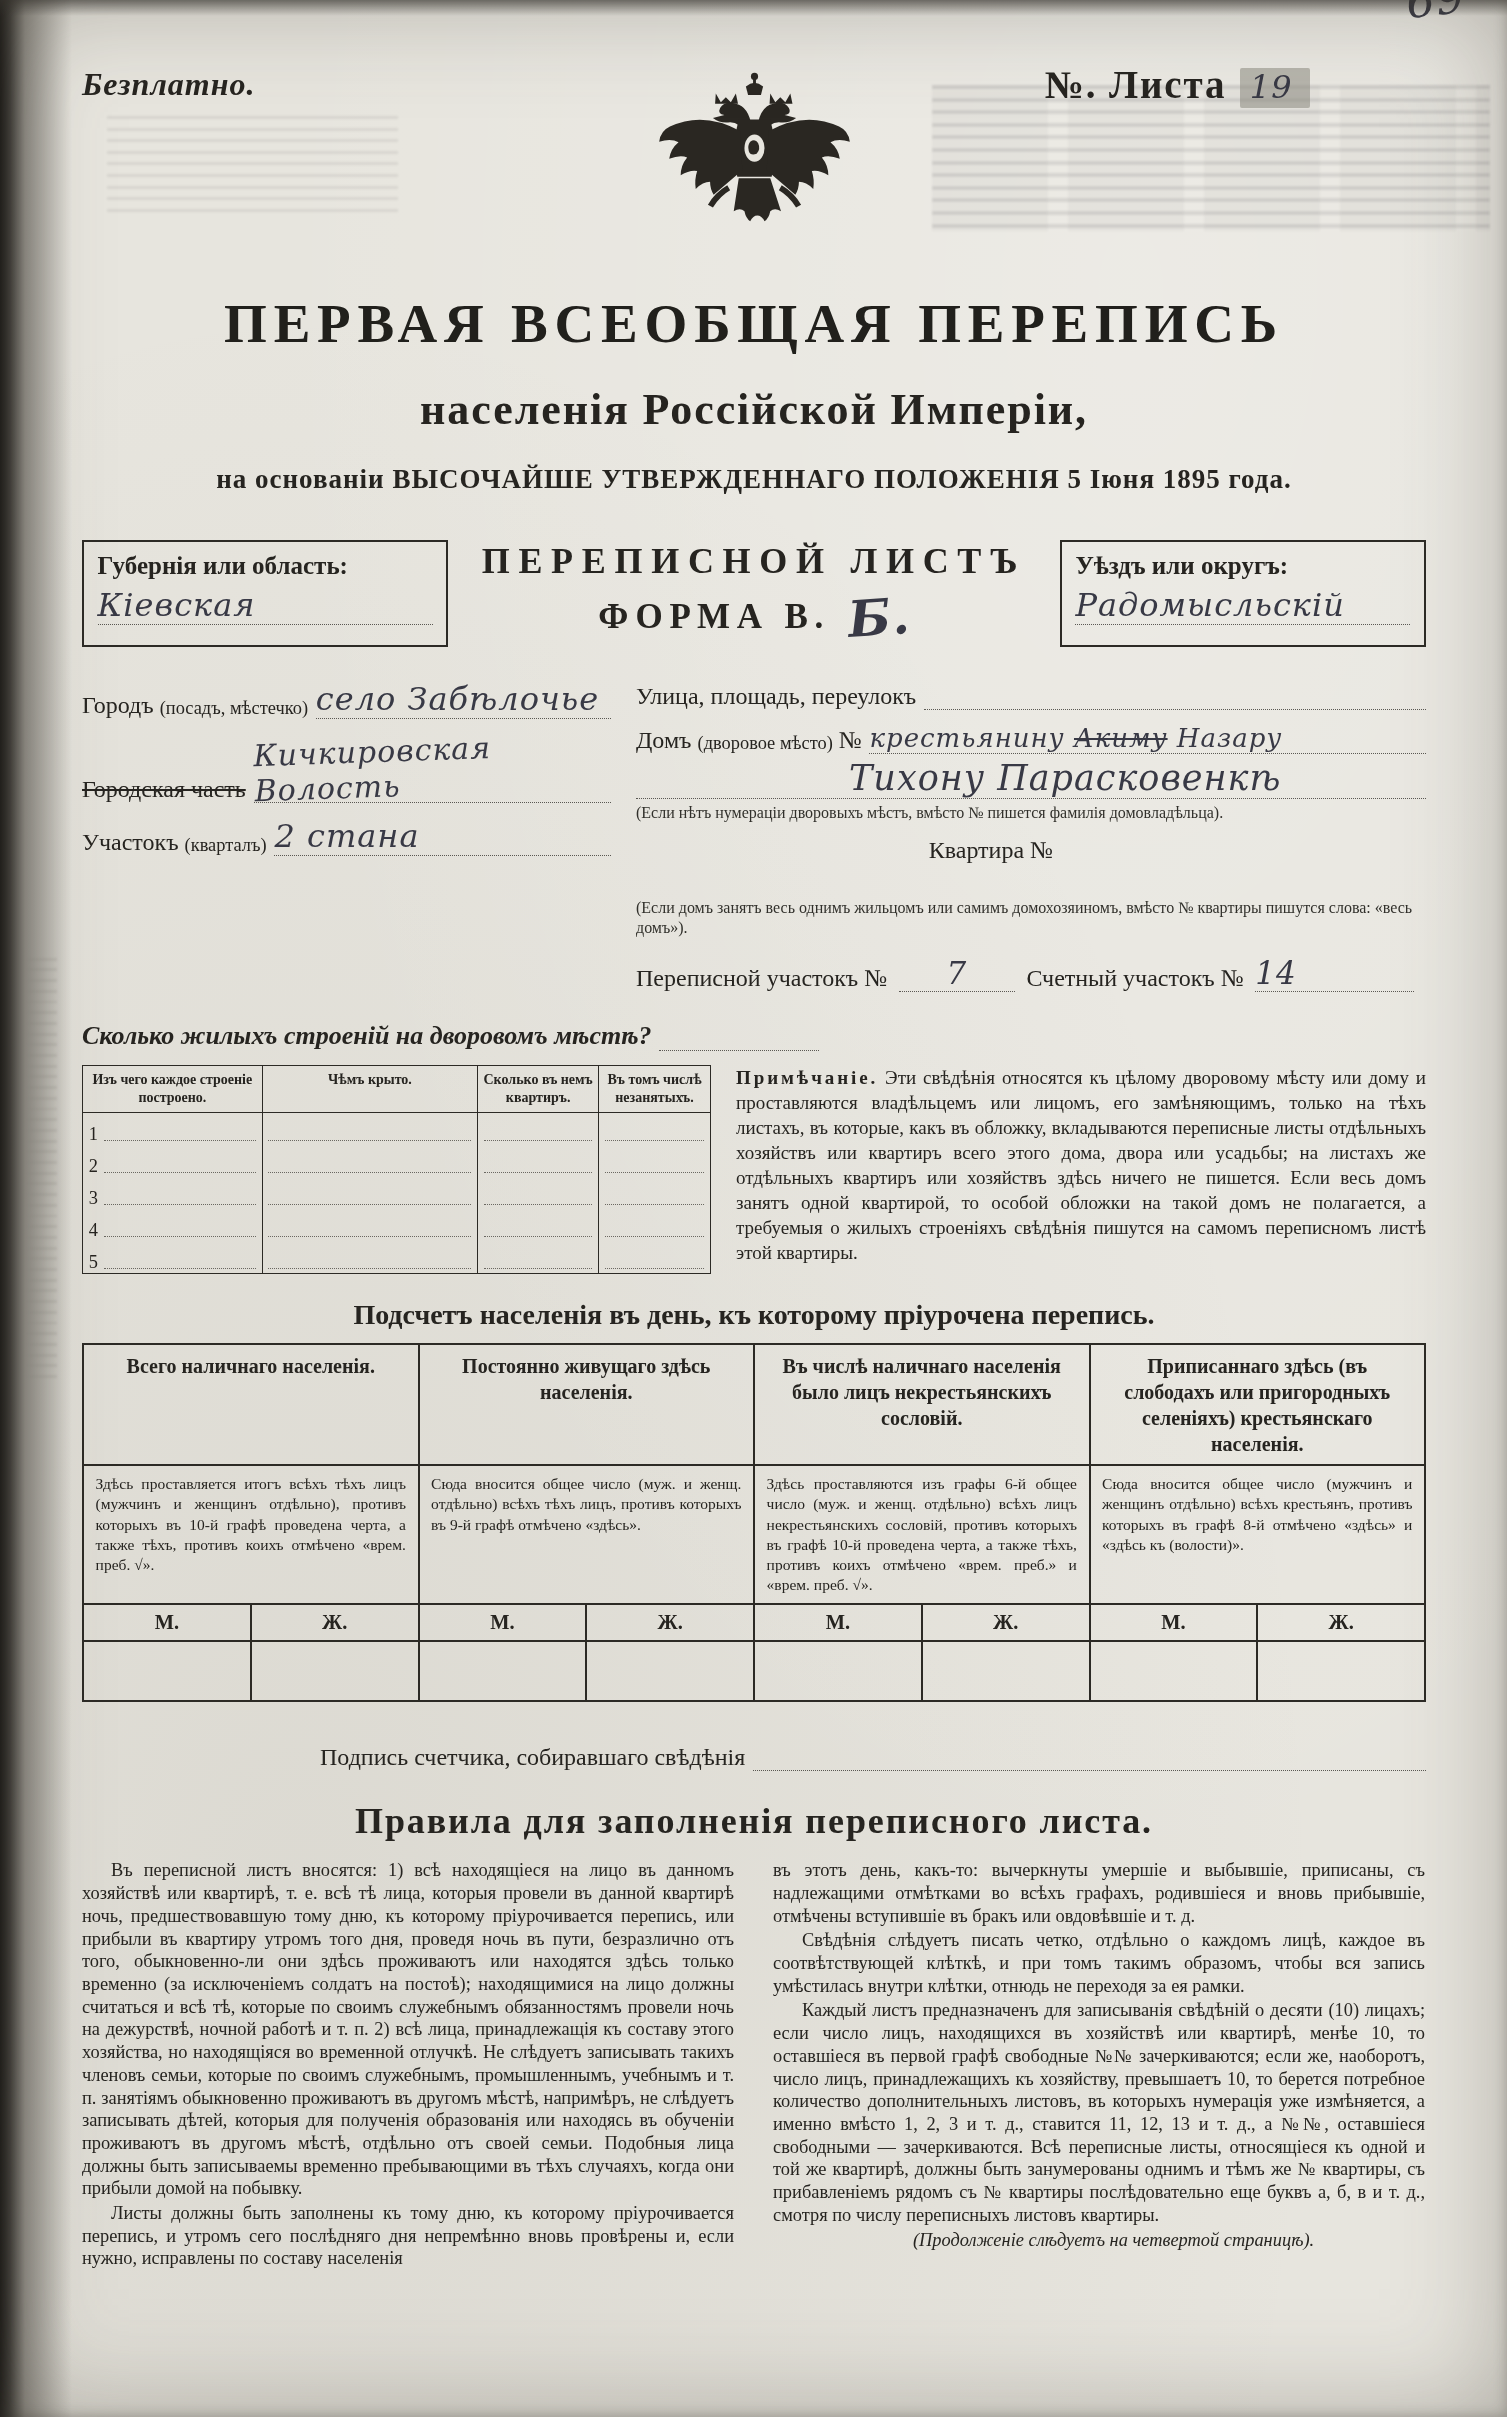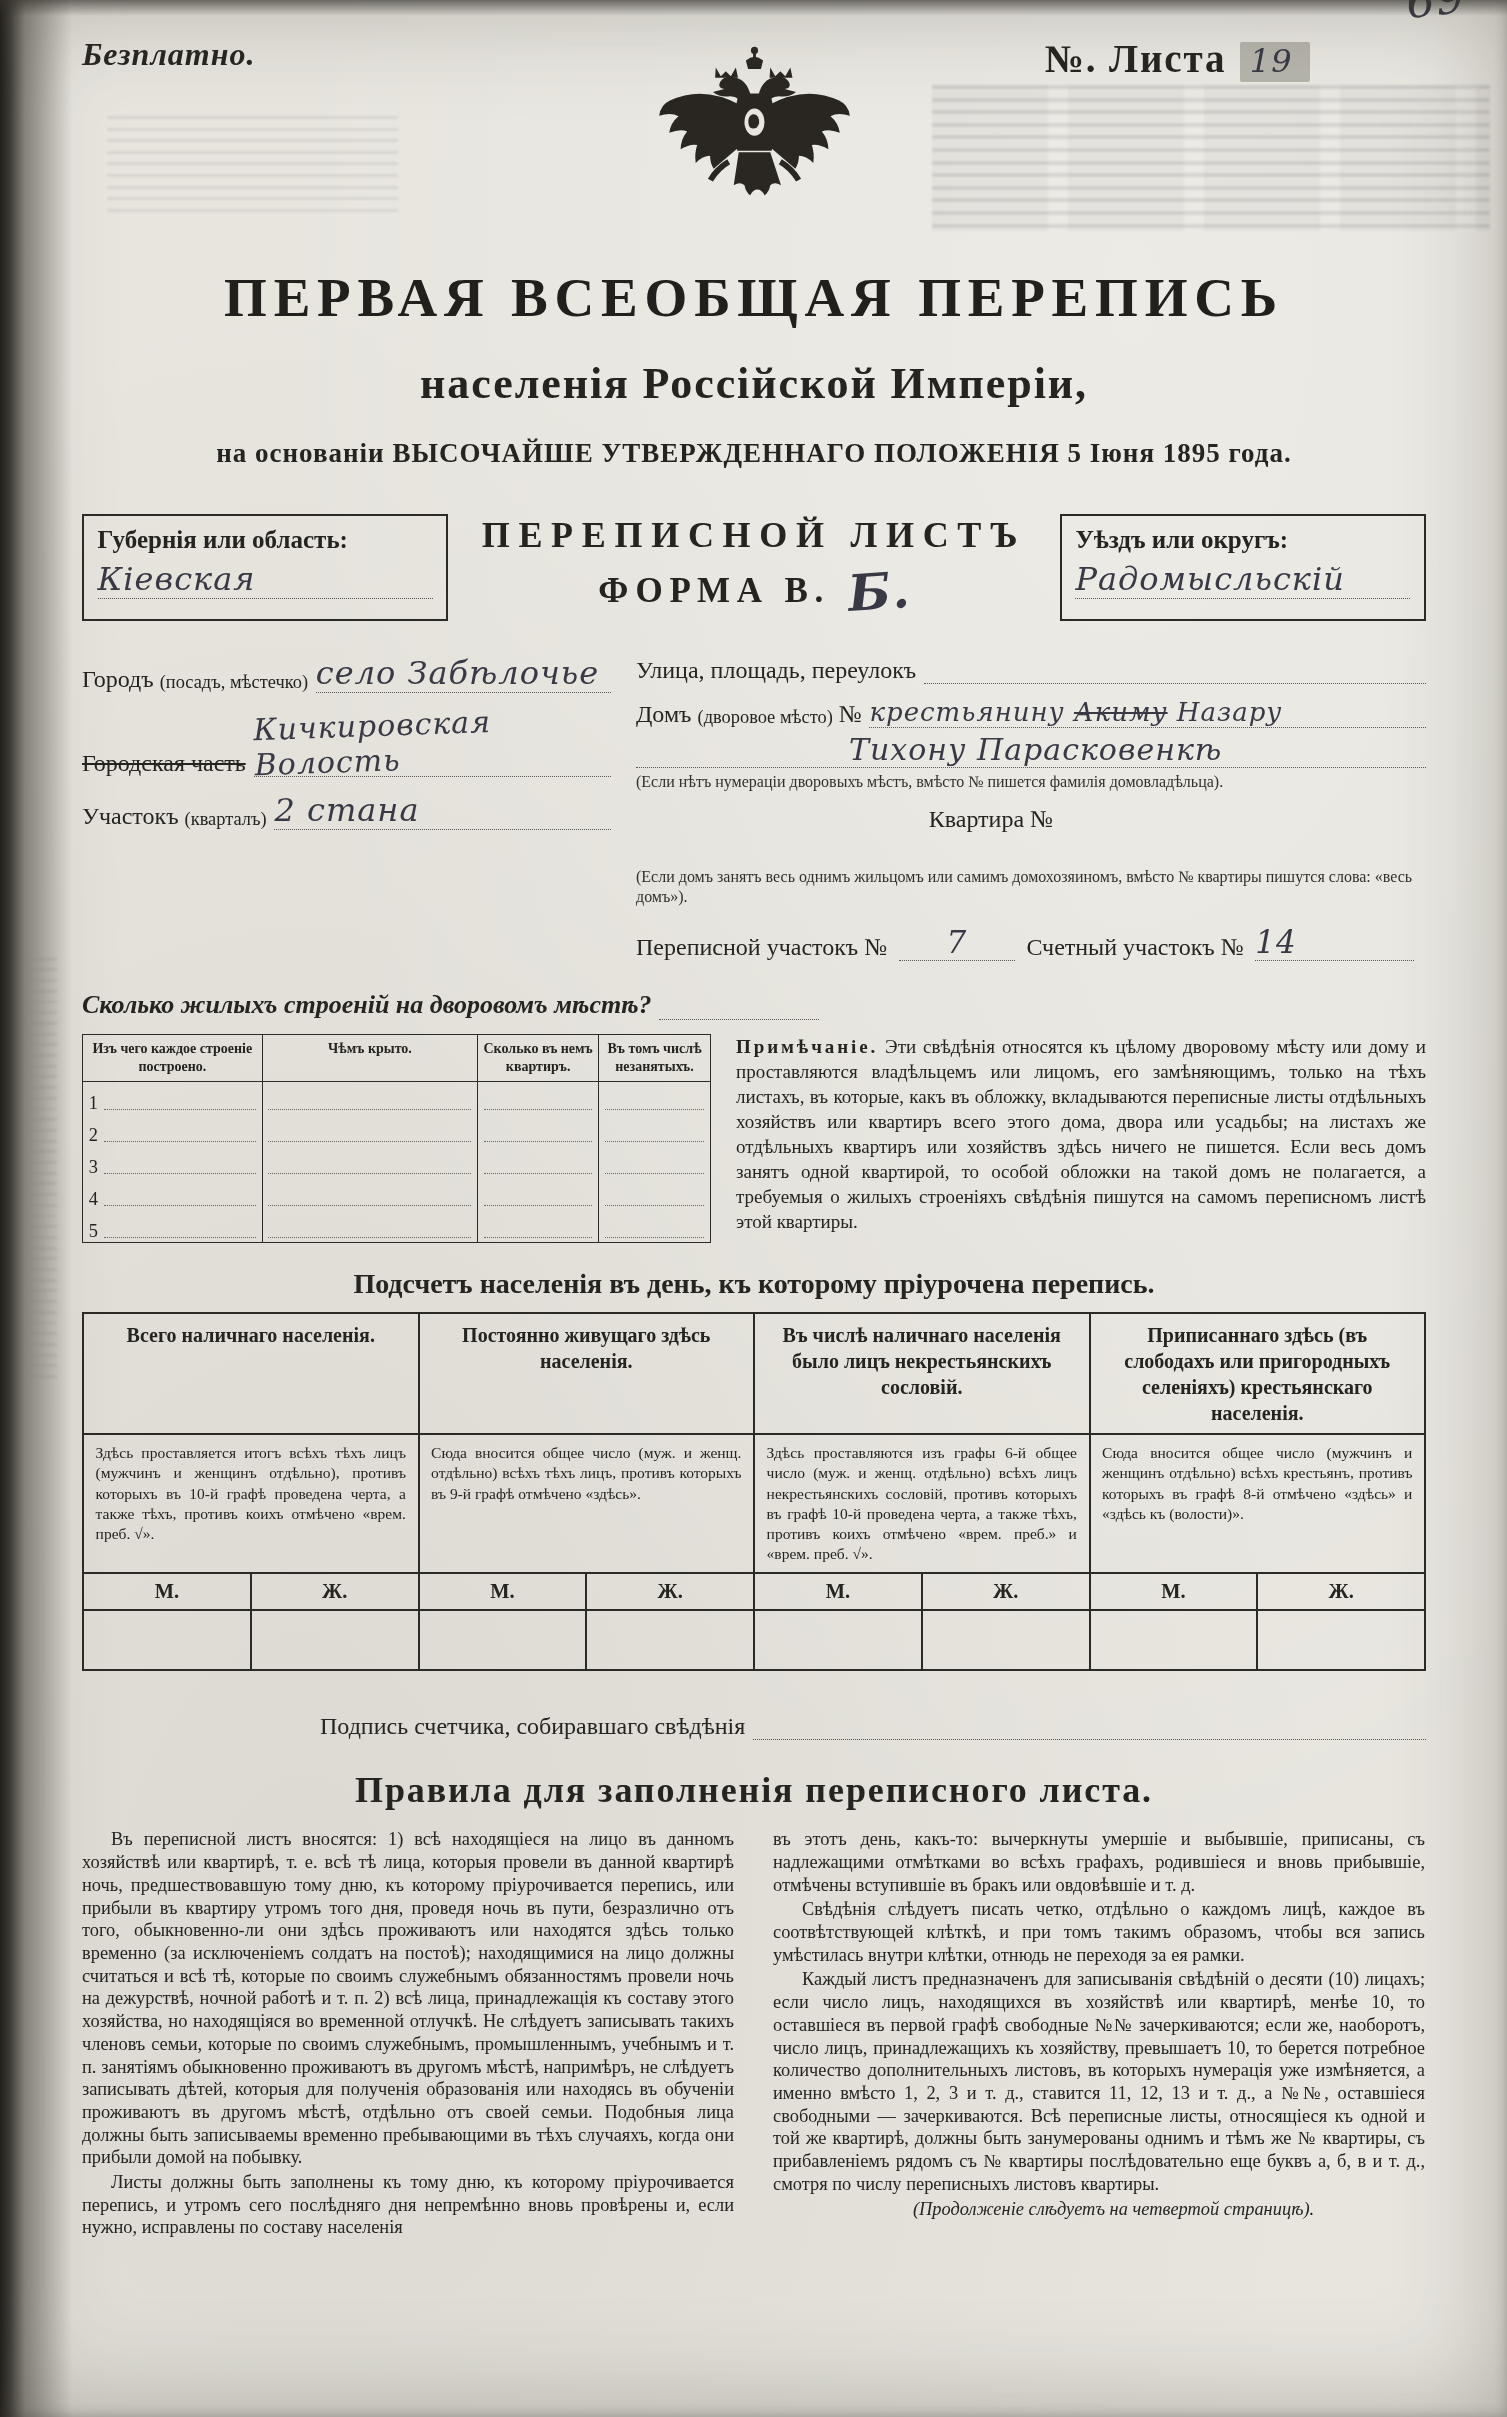--- a/index.html
+++ b/index.html
@@ -27,21 +27,21 @@
     background:repeating-linear-gradient(180deg,rgba(80,78,82,.28) 0 3.9px,transparent 3.9px 12.6px),
                repeating-linear-gradient(90deg,rgba(80,78,82,.10) 0 116px,transparent 116px 136px);}
   .bleed-tl{left:107px;top:116px;width:291px;height:97px;
     background:repeating-linear-gradient(180deg,rgba(80,78,82,.20) 0 2.9px,transparent 2.9px 11.6px);}
   .bleed-left{left:15.5px;top:951px;width:41px;height:427px;
     background:repeating-linear-gradient(0deg,rgba(70,68,66,.25) 0 2.9px,transparent 2.9px 10.7px);}
 
   .content{position:relative;z-index:3;padding:0 82px;}
 
   
-  .topline{display:flex;align-items:flex-start;padding-top:36px;position:relative;}
+  .topline{display:flex;align-items:center;padding-top:62px;position:relative;}
   .free-label{font-size:32px;font-weight:bold;font-style:italic;letter-spacing:1px;}
   .sheetno{margin-left:auto;margin-right:116px;font-size:39px;display:flex;align-items:baseline;gap:13.6px;}
   .sheetno-label{font-weight:600;letter-spacing:1.9px;}
   .sheetno-box{background:rgba(140,138,128,.55);padding:0 17.5px 1.9px 9.7px;border-radius:1.9px;}
   .corner-number{position:absolute;right:-39px;top:-27px;font-size:45px;transform:rotate(-7deg);}
 
   .hw{font-family:"DejaVu Serif","Liberation Serif",serif;font-style:italic;color:#383945;letter-spacing:1px;}
   .hw-big{font-size:32px;}
   .struck{text-decoration:line-through;text-decoration-thickness:1.9px;}
 
@@ -215,21 +215,21 @@
           <span>№</span>
           <span class="fill">
             <span class="hw" style="font-size:26px;">
               <span>крестьянину</span>
               <span class="struck">Акиму</span>
               <span>Назару</span>
             </span>
           </span>
         </div>
         <div class="second-hand-line">
-          <span class="hw" style="font-size:30px;margin-left:213px;">Тихону Парасковенкѣ</span>
+          <span class="hw" style="font-size:35px;margin-left:213px;">Тихону Парасковенкѣ</span>
         </div>
         <div class="note-small">(Если нѣтъ нумераціи дворовыхъ мѣстъ, вмѣсто № пишется фамилія домовладѣльца).</div>
 
         <div class="field-row" style="width:417px;flex-direction:column;">
           <span>Квартира №</span>
           <span class="fill"></span>
         </div>
         <div class="note-small">(Если домъ занятъ весь однимъ жильцомъ или самимъ домохозяиномъ, вмѣсто № квартиры пишутся слова: «весь домъ»).</div>
 
         <div class="uch-row">

